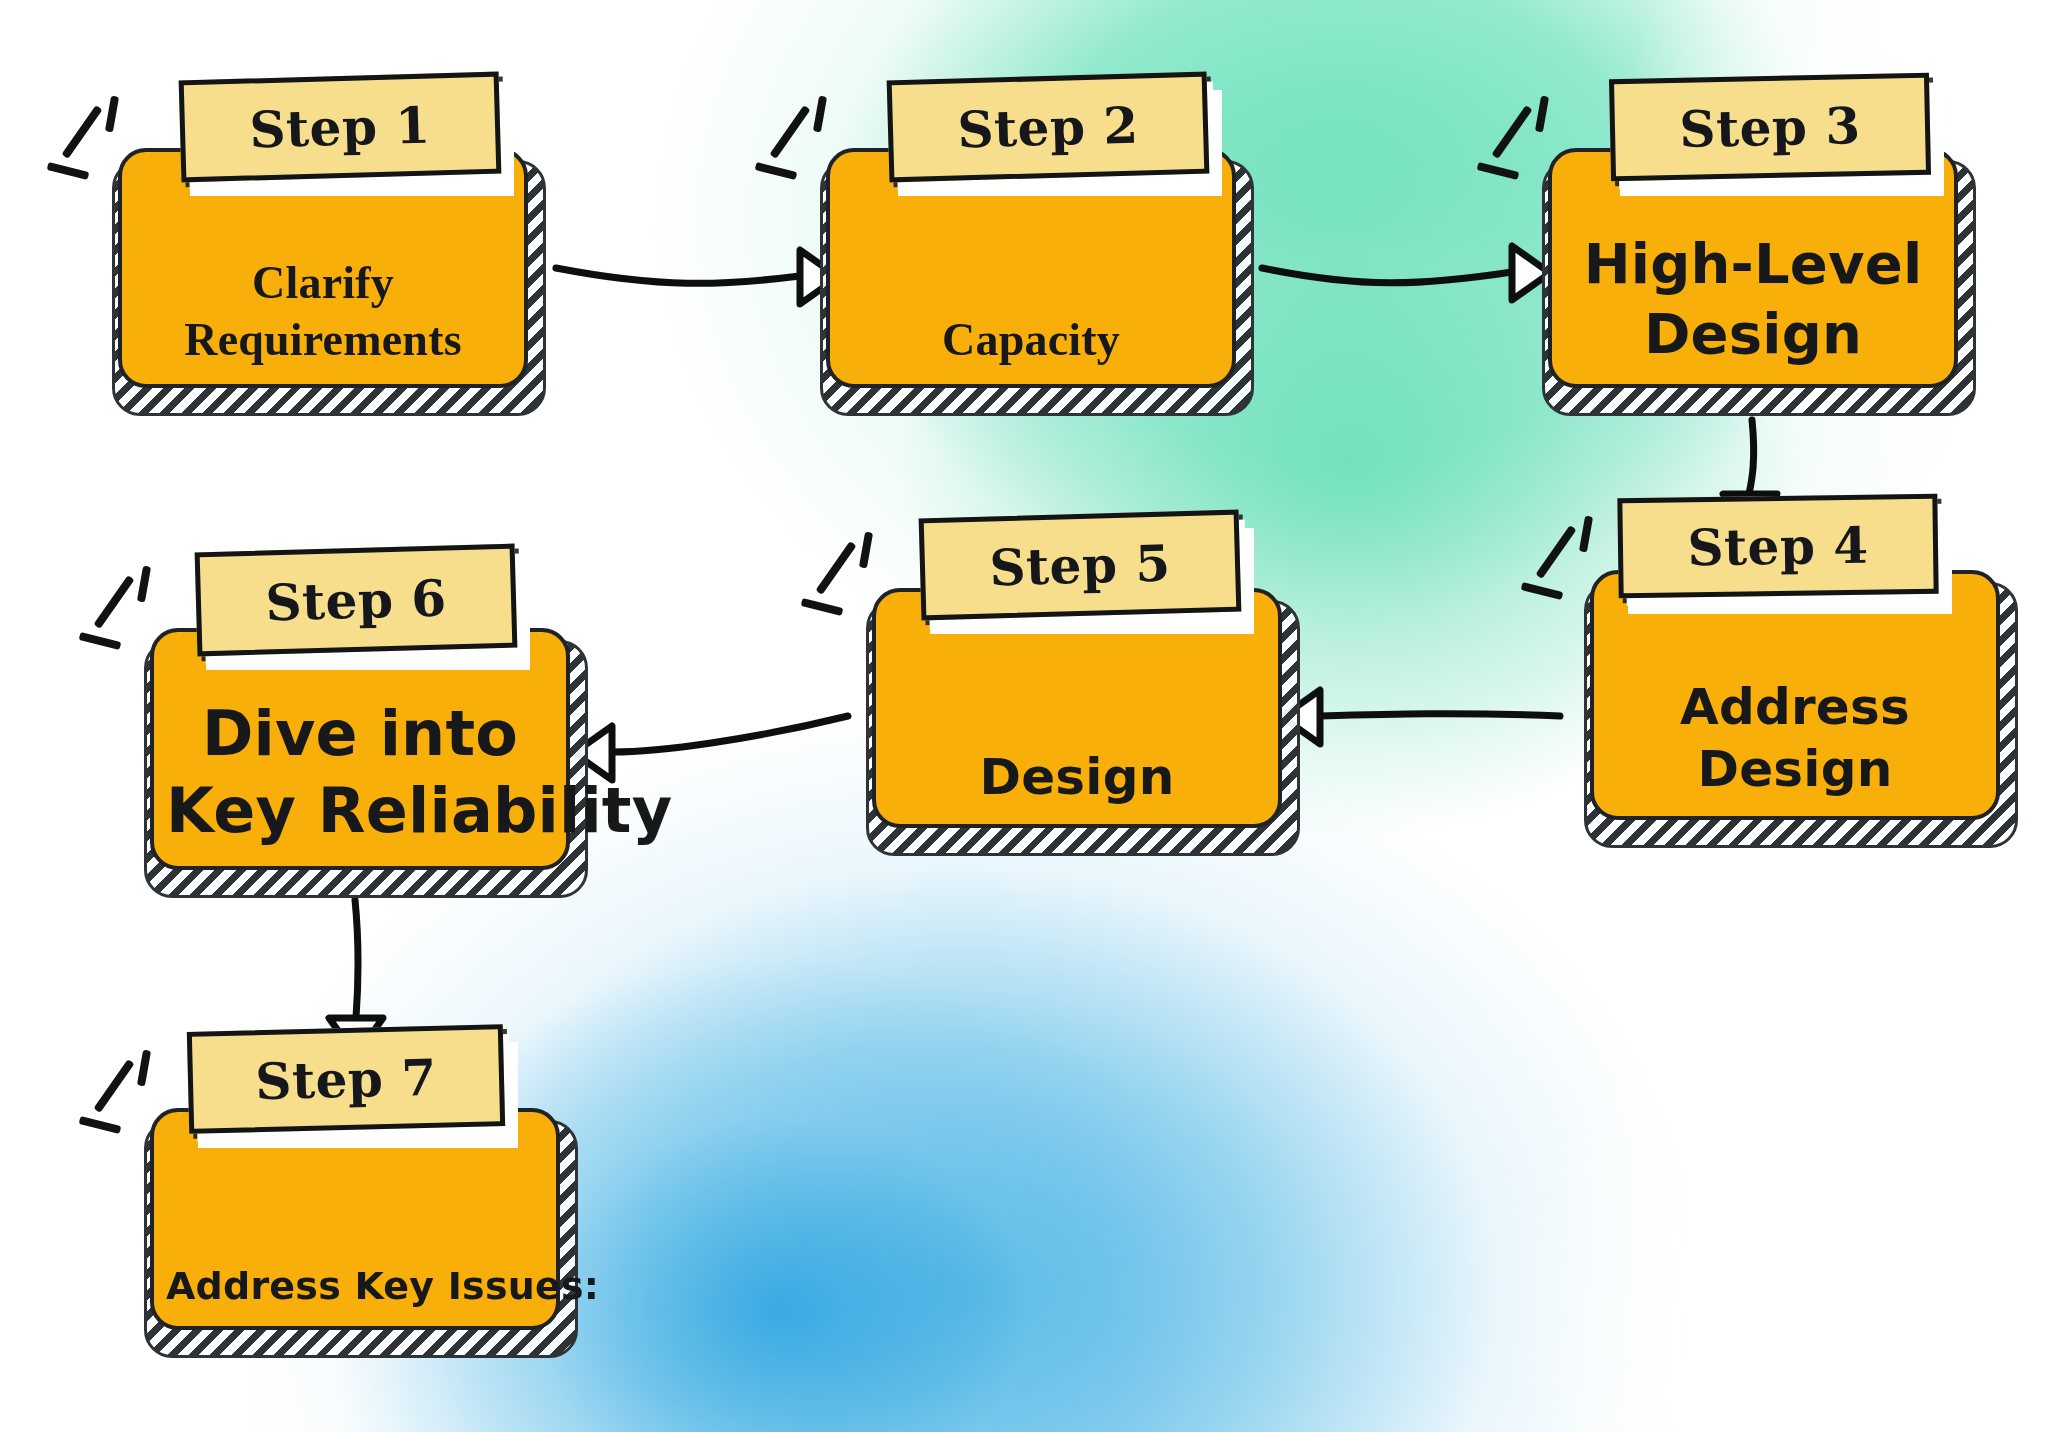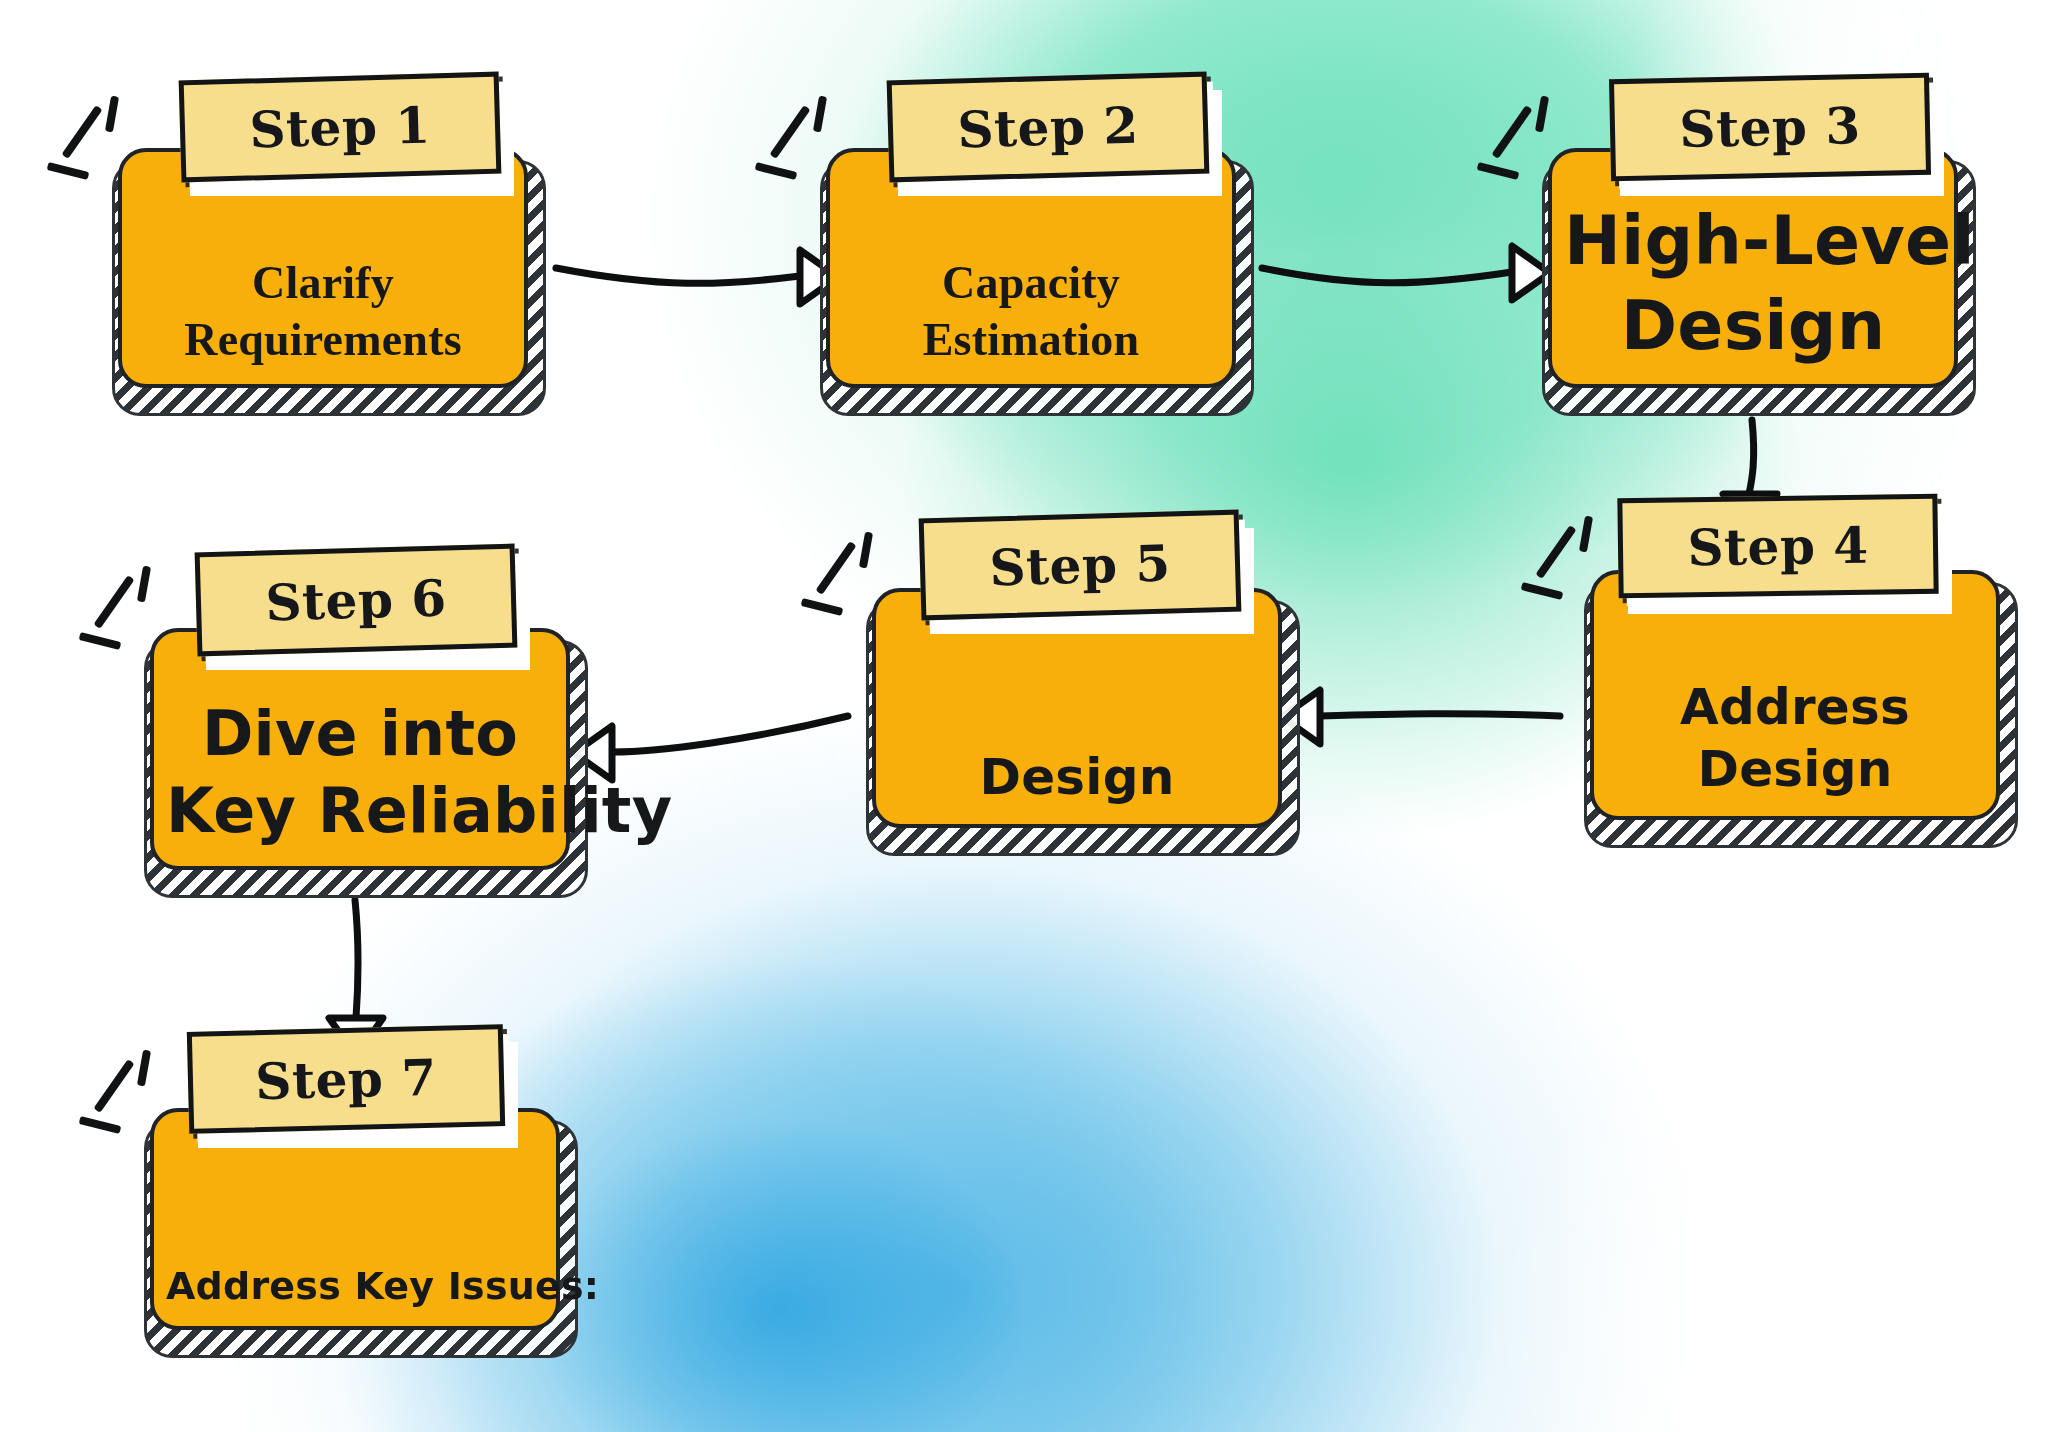--- a/index.html
+++ b/index.html
@@ -178,38 +178,37 @@
         <i class="b"></i>
         <i class="c"></i>
       </div>
     </div>
     <div class="node" style="left: 826px; top: 148px; width: 410px; height: 240px;">
       <div class="hatch"></div>
       <div class="hatchrim"></div>
       <div class="card">
         <div class="body serif" style="font-size: 46px; padding-left: 12px;">
           <span class="ln">Capacity</span>
-          <span class="ln">Estimation</span>
         </div>
       </div>
       <div class="tabwhite" style="left: 72px; top: -58px; width: 324px; height: 106px;"></div>
       <div class="tab" style="left: 62px; top: -72px; width: 320px; height: 102px; font-size: 50px; transform: rotate(-1.6deg);">
         <span>Step 2</span>
       </div>
       <div class="spark" style="left: -62px; top: -52px;">
         <i class="a"></i>
         <i class="b"></i>
         <i class="c"></i>
       </div>
     </div>
     <div class="node" style="left: 1548px; top: 148px; width: 410px; height: 240px;">
       <div class="hatch"></div>
       <div class="hatchrim"></div>
       <div class="card">
-        <div class="body comic" style="font-size: 68px;">
+        <div class="body comic" style="font-size: 56px;">
           <span class="ln">High-Level</span>
           <span class="ln">Design</span>
         </div>
       </div>
       <div class="tabwhite" style="left: 72px; top: -58px; width: 324px; height: 106px;"></div>
       <div class="tab" style="left: 62px; top: -72px; width: 320px; height: 102px; font-size: 50px; transform: rotate(-1.2deg);">
         <span>Step 3</span>
       </div>
       <div class="spark" style="left: -62px; top: -52px;">
         <i class="a"></i>

